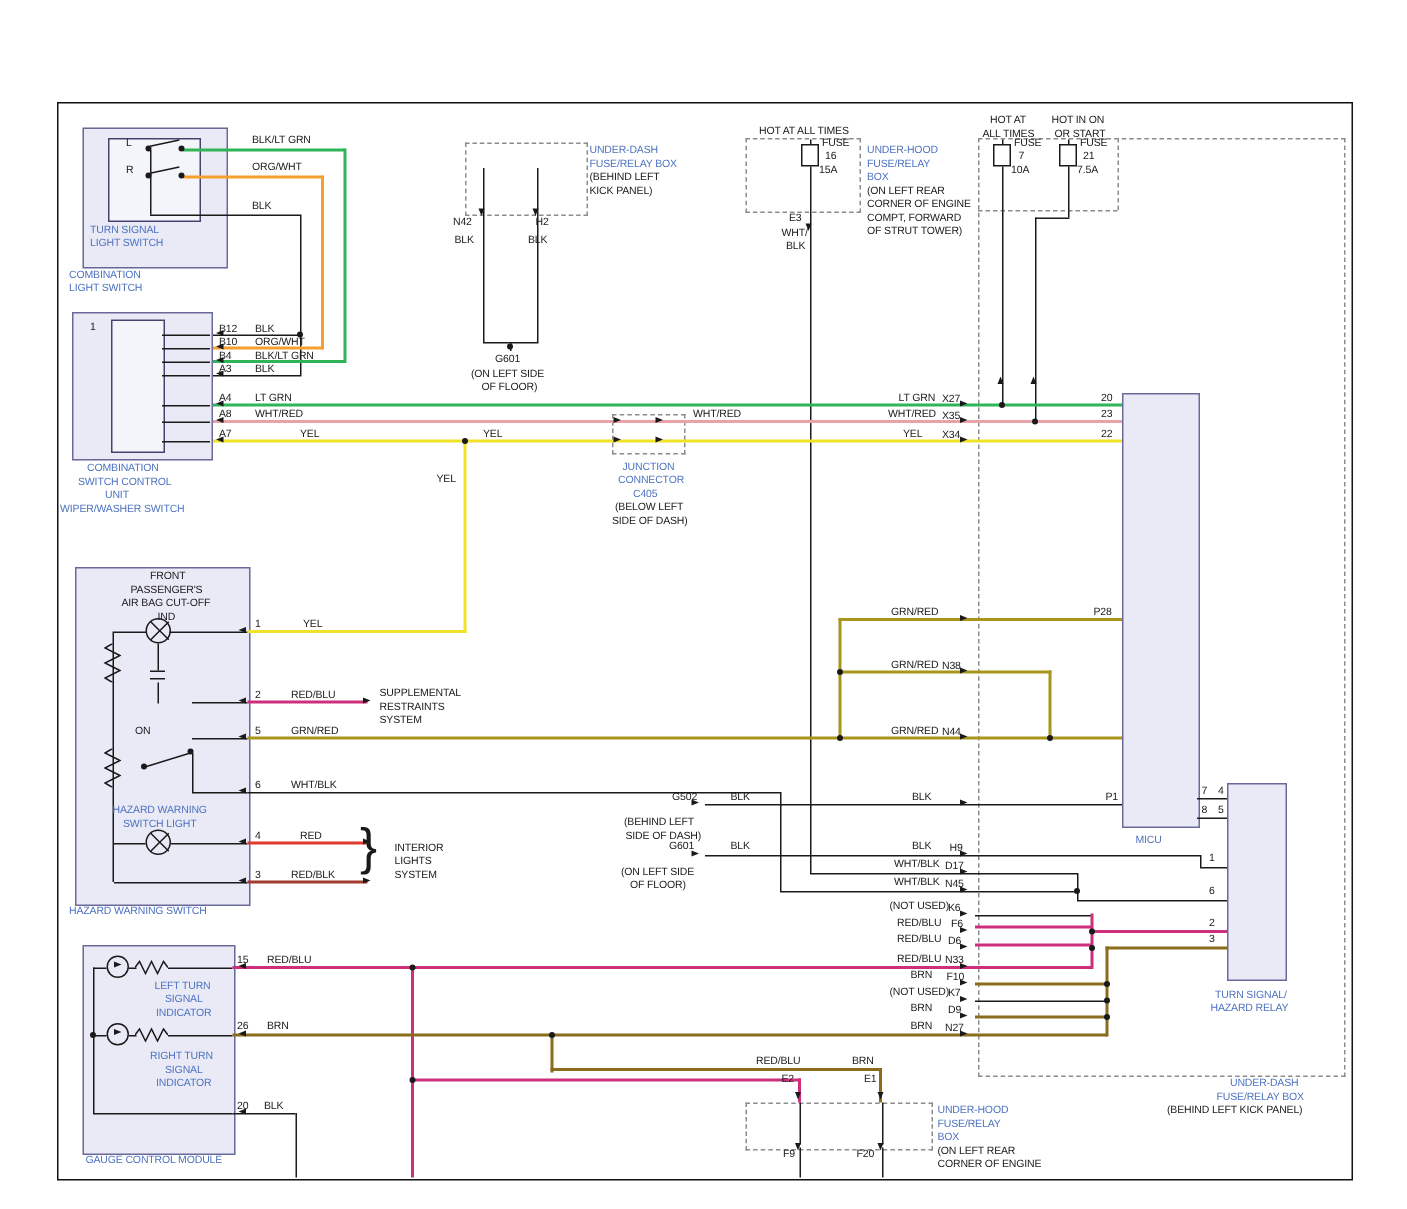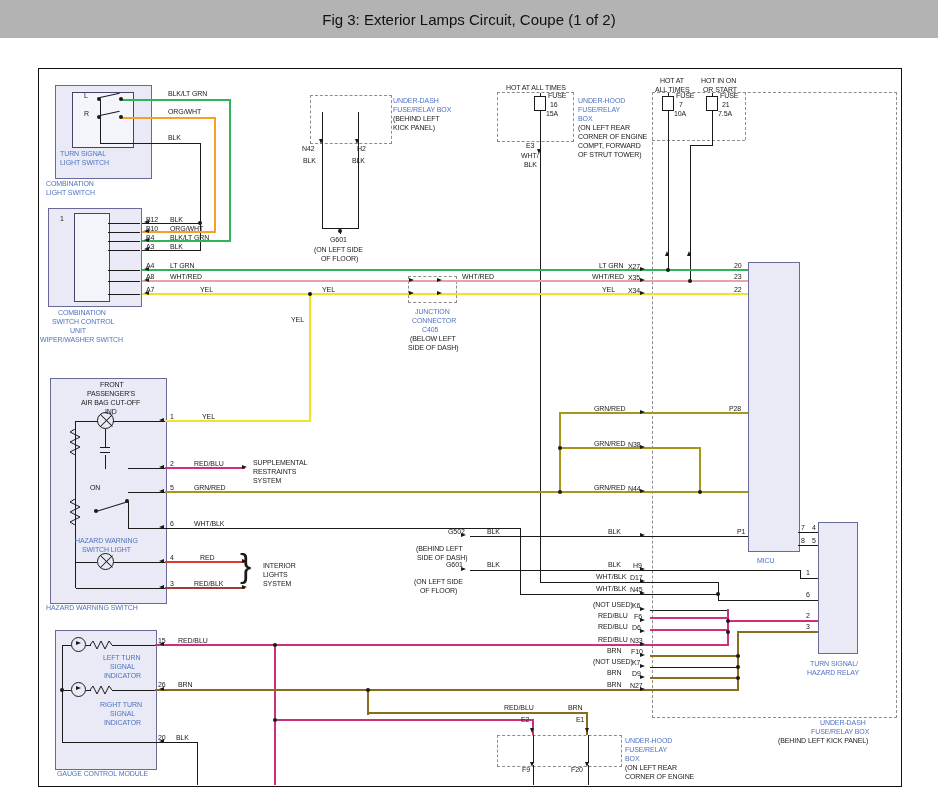--- a/index.html
+++ b/index.html
@@ -27,23 +27,20 @@
   .arr.r{border-top:2.5px solid transparent;border-bottom:2.5px solid transparent;border-left:5px solid #1a1a1a;}
   .arr.l{border-top:2.5px solid transparent;border-bottom:2.5px solid transparent;border-right:5px solid #1a1a1a;}
   .arr.u{border-left:2.5px solid transparent;border-right:2.5px solid transparent;border-bottom:5px solid #1a1a1a;}
   .arr.d{border-left:2.5px solid transparent;border-right:2.5px solid transparent;border-top:5px solid #1a1a1a;}
 </style>
 </head>
 <body>
 
 <div class="stage">
 
-  <div class="titlebar">
-    <span>Fig 3: Exterior Lamps Circuit, Coupe (1 of 2)</span>
-  </div>
 
   <div class="frame"></div>
 
   <div class="cbox" style="left:55px;top:85px;width:95px;height:92px;"></div>
   <div class="cbox inner" style="left:72px;top:92px;width:60px;height:54px;"></div>
   <div class="cbox" style="left:48px;top:208px;width:92px;height:97px;"></div>
   <div class="cbox inner" style="left:74px;top:213px;width:34px;height:87px;"></div>
   <div class="cbox" style="left:50px;top:378px;width:115px;height:224px;"></div>
   <div class="cbox" style="left:55px;top:630px;width:100px;height:138px;"></div>
   <div class="cbox" style="left:748px;top:262px;width:50px;height:288px;"></div>

